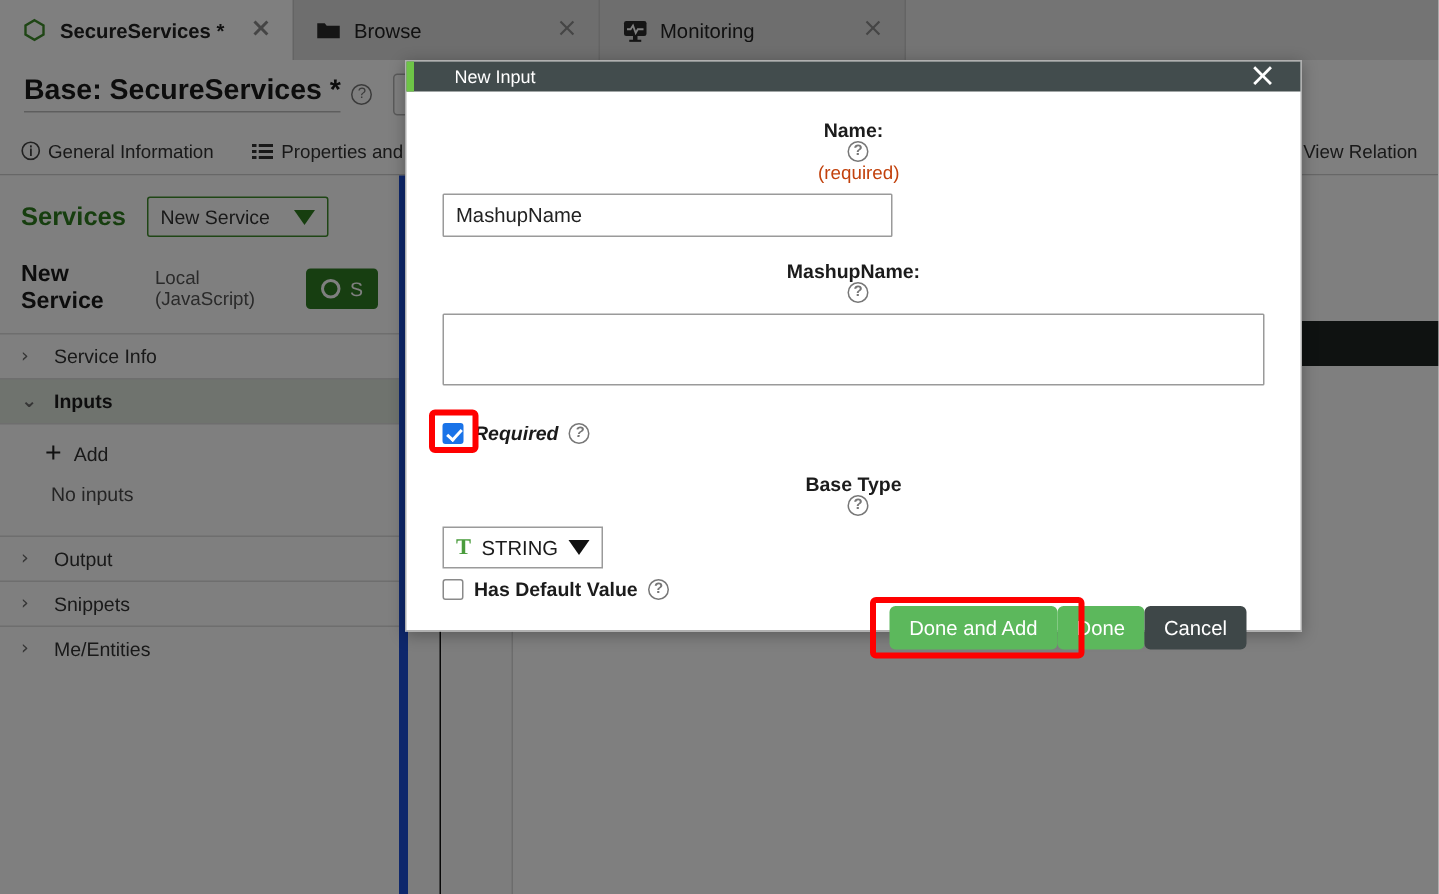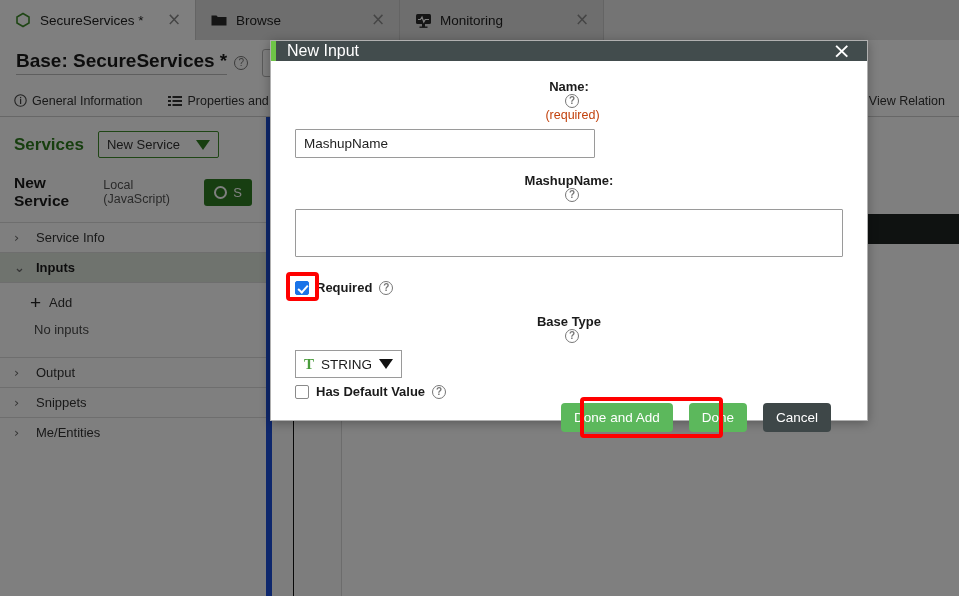--- a/index.html
+++ b/index.html
@@ -40,21 +40,21 @@
     display: flex; align-items: center;
     padding: 0 12px 0 14px;
     border-right: 1px solid #c9c9c9;
     font-size: 13.5px;
     color: #222;
     position: relative;
     background: #e8e8e8;
   }
   .tab.active {
     background: #ffffff;
-    font-weight: normal;
+    font-weight: bold;
   }
   .tab.inactive { background: #dcdcdc; }
   .tab-w1 { width: 196px; }
   .tab-w2 { width: 204px; }
   .tab-w3 { width: 204px; }
   .tab-icon {
     width: 18px; height: 18px;
     margin-right: 8px;
     display: inline-flex; align-items: center; justify-content: center;
     flex: none;
@@ -212,22 +212,22 @@
     height: 41px; background: #424c4d;
     display: flex; align-items: center;
     padding: 0 14px 0 0;
     position: relative;
   }
   .modal-accent {
     position: absolute; left: 0; top: 0; bottom: 0; width: 5px;
     background: #6ec447;
   }
   .modal-title {
-    color: #ffffff; font-size: 16px;
-    margin-left: 16px; flex: 1 1 auto;
+    color: #ffffff; font-size: 12px;
+    margin-left: 32px; flex: 1 1 auto;
   }
   .modal-close {
     color: #ffffff; font-size: 22px; line-height: 20px;
     font-family: "DejaVu Sans", sans-serif;
     padding: 0 2px;
   }
   .modal-body {
     flex: 1 1 auto; padding: 18px 24px 0 24px;
     position: relative;
   }
@@ -283,21 +283,21 @@
     height: 28px; padding: 0 8px;
     font-size: 13.5px; color: #1b1b1b;
   }
   .tglyph {
     font-family: "Liberation Serif", serif;
     color: #4a9c3c; font-weight: bold; font-size: 15px;
     line-height: 14px;
   }
   .modal-foot {
     padding: 0 36px 18px 20px;
-    display: flex; justify-content: flex-end; align-items: center; gap: 16px;
+    display: flex; justify-content: flex-end; align-items: center; gap: 0;
     position: relative;
   }
   .btn {
     height: 29px; padding: 0 13px;
     border-radius: 4px; border: none;
     font-size: 13.5px; color: #fff;
     display: inline-flex; align-items: center; justify-content: center;
     font-family: "Liberation Sans", sans-serif;
   }
   .btn-green { background: #5cb85c; }
@@ -481,21 +481,21 @@
       <div class="gap"></div>
 
       <div class="fld-label">
         <span>MashupName:</span>
         <span class="help-ico">?</span>
       </div>
       <textarea class="txt-area" style=""></textarea>
 
       <div class="gap"></div>
 
-      <div class="cbrow" style="margin-top:4px;">
+      <div class="cbrow" style="margin-top:4px;font-style:italic;">
         <span class="hl-red hl-cb"></span>
         <span class="cbox checked"></span>
         <span class="cb-label">
           <span>Required</span>
           <span class="help-ico">?</span>
         </span>
       </div>
 
       <div class="gap"></div>
 

